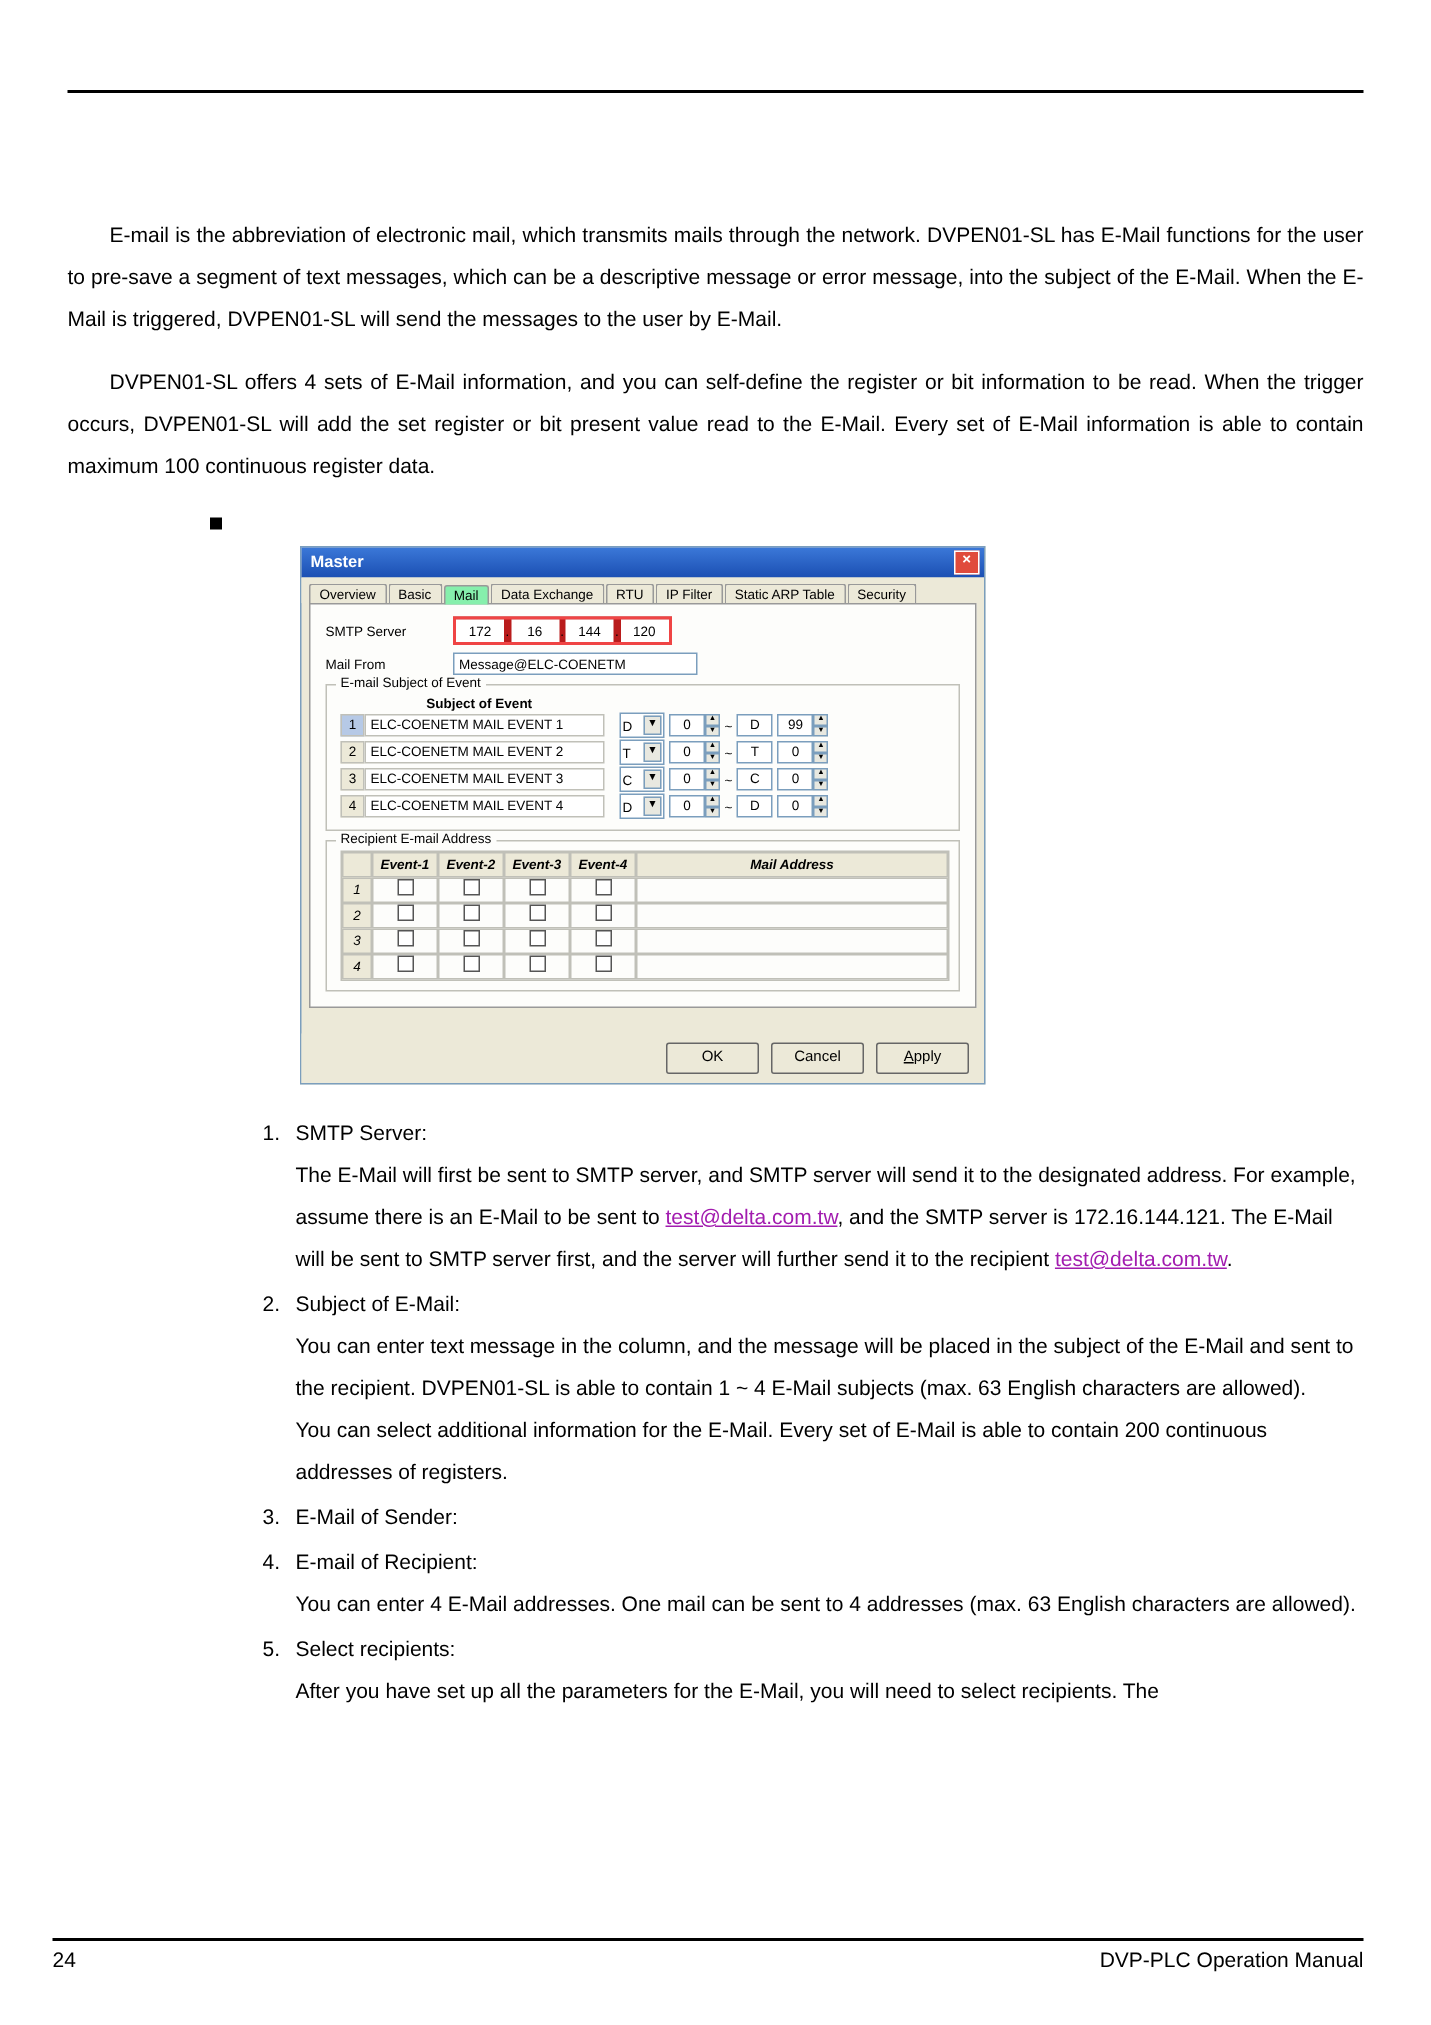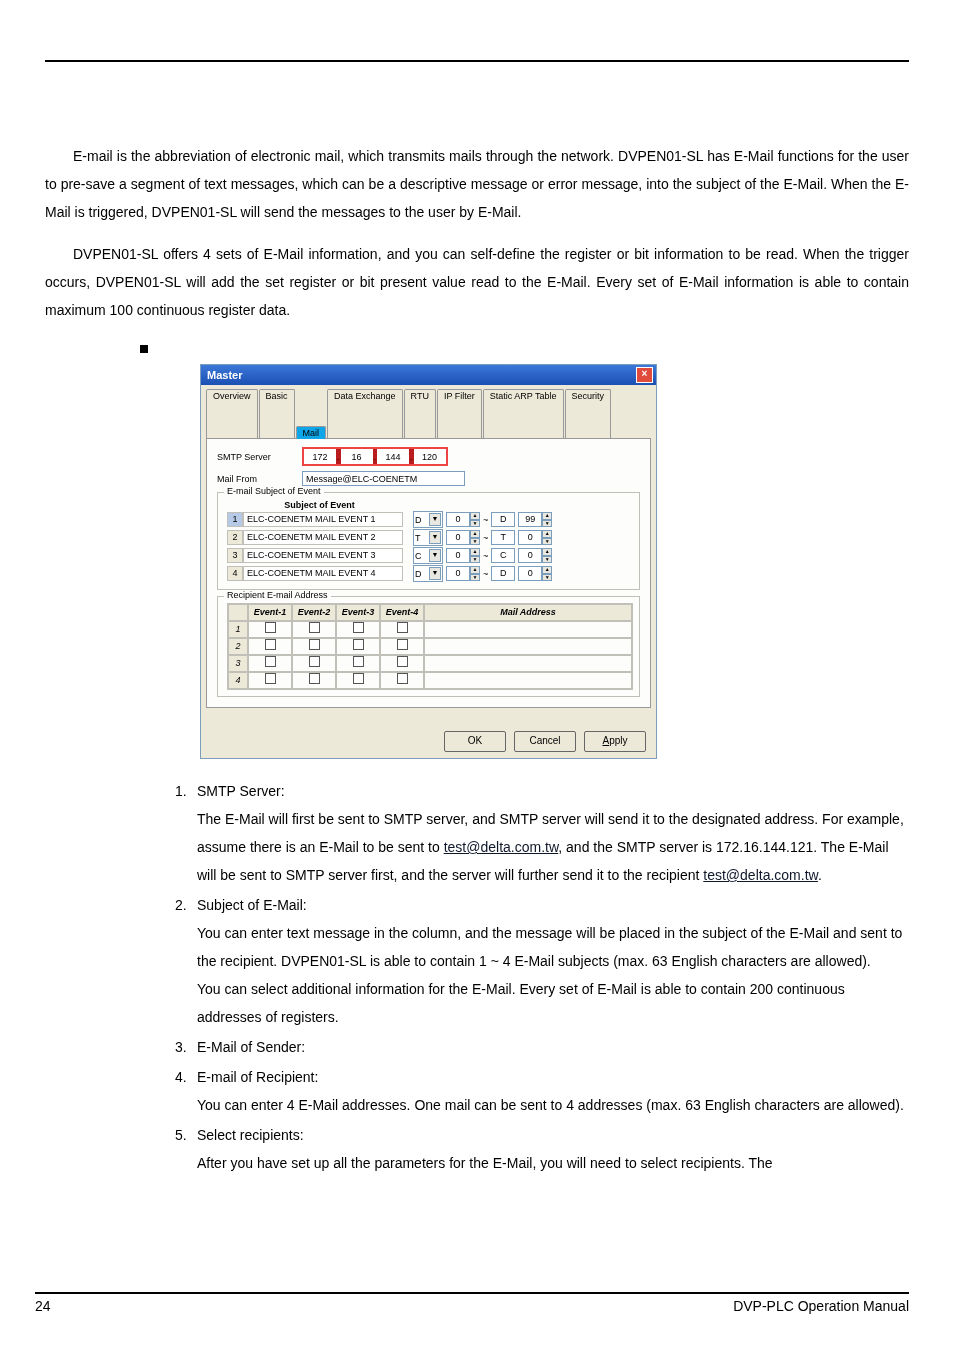--- a/index.html
+++ b/index.html
@@ -54,21 +54,21 @@
   }
   .closebtn {
     width:15px;height:14px;background:#e04b3c;border:1px solid #fff;
     color:#fff;text-align:center;font-size:10px;line-height:12px;font-weight:bold;
   }
   .tabs { display:flex; padding:4px 5px 0 5px; background:#ece9d8; }
   .tab {
     border:1px solid #999;border-bottom:none;background:#ece9d8;
     padding:1px 6px; font-size:9px; margin-right:1px; border-radius:2px 2px 0 0;
   }
-  .tab.active { background:#0ea5e9; position:relative; top:1px;margin-top:36px; }
+  .tab.active { background:#86efac; position:relative; top:1px; }
   .tabbody {
     background:#fdfdfb;border:1px solid #999;margin:0 5px 17px 5px;padding:8px 10px 10px 10px;
   }
   .frow { display:flex; align-items:center; margin-bottom:5px; }
   .flabel { width:85px; font-size:9px; }
   .ipbox { display:flex;align-items:center;border:2px solid #ef4444;background:#b91c1c;font-size:9px;height:15px;}
   .ipseg { width:28px;text-align:center;border:none;font-size:9px;height:13px;outline:none; }
   .ipdot { padding:0 1px; }
   .txtin { border:1px solid #7b9ebd;background:#fff;font-size:9px;height:13px;padding:0 3px;width:155px; }
   .group { border:1px solid #c0c0b8; padding:6px 6px 6px 9px; margin-top:6px; position:relative; }
@@ -94,21 +94,21 @@
   .chk{display:inline-block;width:9px;height:9px;border:1px solid #555;background:#fff;}
   .btnrow { display:flex;justify-content:flex-end;gap:8px;padding:6px 10px; background:#ece9d8;}
   .wbtn { width:60px;height:19px;border:1px solid #666;background:#ece9d8;font-size:10px;text-align:center;line-height:17px;border-radius:2px;}
   .wbtn u{text-decoration:underline;}
   
   .explain { margin-left: 130px; line-height:2.0; }
   .explain .nrow { display:flex; margin-top:2px; }
   .explain .num { width:22px; flex-shrink:0;}
   .explain .ntitle {  }
   .explain .ndesc { margin-left:22px; }
-  .explain a { color:#0f172a; text-decoration:underline; }
+  .explain a { color:#a21caf; text-decoration:underline; }
   .footer {
     position:absolute; bottom:36px; left:35px; right:45px;
     border-top:2px solid #000;
     display:flex; justify-content:space-between;
     padding-top:4px;
     font-size:14px;
   }
 </style>
 </head>
 <body>

